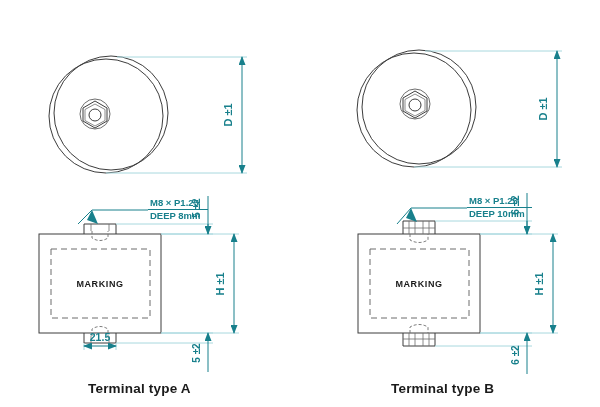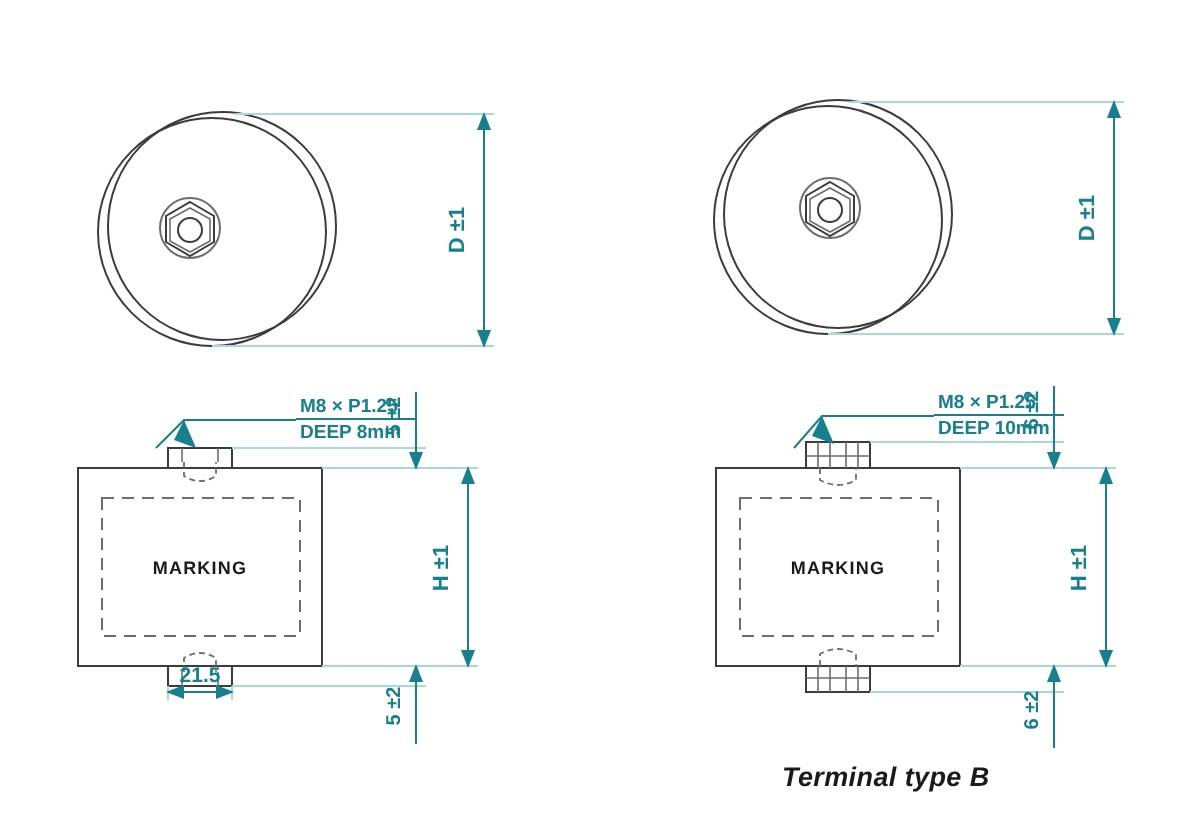--- a/index.html
+++ b/index.html
@@ -10,21 +10,21 @@
   }
   .sheet{position:absolute;inset:0;}
   svg.draw{position:absolute;left:0;top:0;width:600px;height:407px;}
   .caption{
     position:absolute;
     font-family:"Liberation Sans", sans-serif;
     font-size:13.5px;font-weight:bold;color:#1a1a1a;
     letter-spacing:0.2px;white-space:nowrap;
   }
   #capA{left:88px;top:381px;}
-  #capB{left:391px;top:381px;font-style:italic;}
+  #capB{left:391px;top:381px;}
 </style>
 </head>
 <body>
 
 <div class="sheet">
 
   <svg class="draw" viewBox="0 0 600 407">
     <defs>
       <marker id="arrS" markerWidth="9" markerHeight="7" refX="8" refY="3.5" orient="auto" markerUnits="userSpaceOnUse">
         <path d="M0,0 L9,3.5 L0,7 z" fill="#18808c"></path>
@@ -189,15 +189,16 @@
     <text x="200" y="208" transform="rotate(-90 200 208)" text-anchor="middle" font-family="Liberation Sans, sans-serif" font-size="10" font-weight="bold" fill="#18808c">5 ±2</text>
 
     <text x="200" y="353" transform="rotate(-90 200 353)" text-anchor="middle" font-family="Liberation Sans, sans-serif" font-size="10" font-weight="bold" fill="#18808c">5 ±2</text>
 
     <text x="519" y="205" transform="rotate(-90 519 205)" text-anchor="middle" font-family="Liberation Sans, sans-serif" font-size="10" font-weight="bold" fill="#18808c">6 ±2</text>
 
     <text x="519" y="355" transform="rotate(-90 519 355)" text-anchor="middle" font-family="Liberation Sans, sans-serif" font-size="10" font-weight="bold" fill="#18808c">6 ±2</text>
 
   </svg>
 
+  <div class="caption" id="capA">Terminal type A</div>
   <div class="caption" id="capB">Terminal type B</div>
 
 </div>
 
 </body></html>

